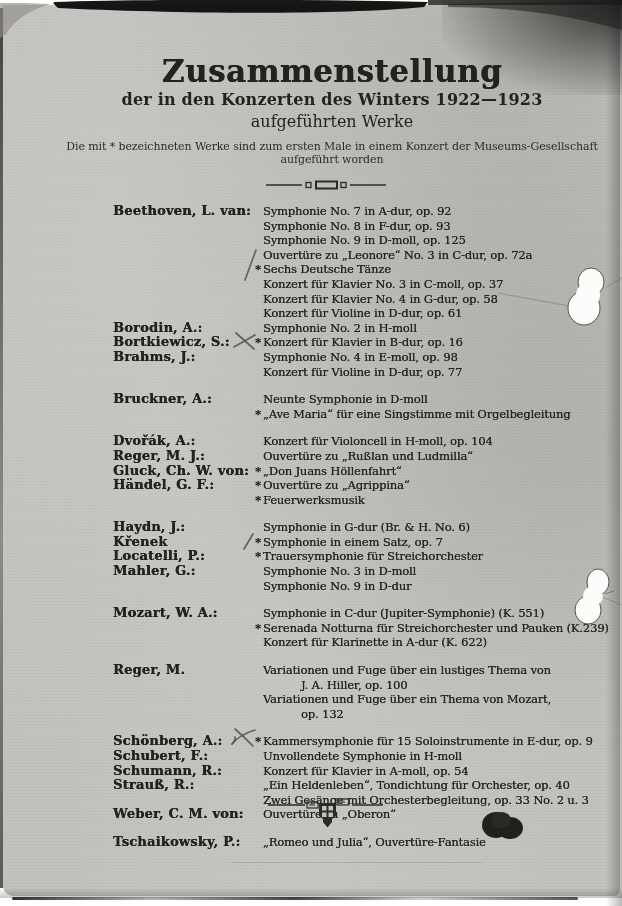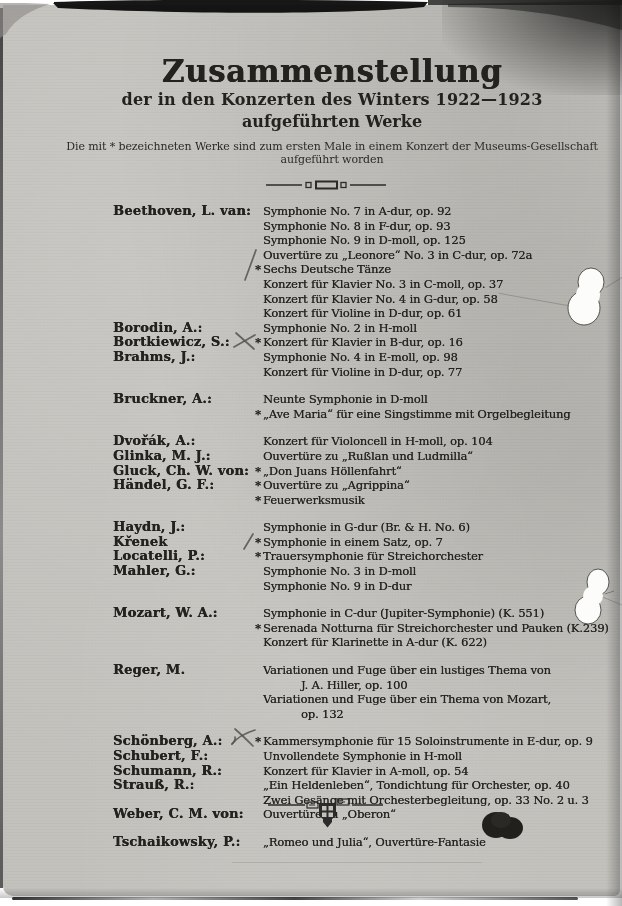--- a/index.html
+++ b/index.html
@@ -42,21 +42,21 @@
   #scanline-bottom{position:absolute;left:12px;right:44px;top:897px;height:3px;z-index:2;
     background:linear-gradient(90deg, rgba(15,15,15,.85), rgba(80,80,78,.45) 25%, rgba(20,20,20,.8) 50%, rgba(120,120,116,.35) 72%, rgba(25,25,25,.75));
     border-radius:2px;}
   .crease{position:absolute;z-index:3;background:rgba(70,68,62,.28);height:1px;border-radius:1px;pointer-events:none;}
 
   
   #header{position:absolute;left:2px;right:0;top:54px;z-index:5;text-align:center;padding-left:40px;}
   #title{font-size:31px;font-weight:bold;letter-spacing:.5px;line-height:1.15;
     text-shadow:.4px 0 0 var(--ink);}
   #subtitle1{font-size:16px;font-weight:bold;letter-spacing:.2px;}
-  #subtitle2{font-size:16px;font-weight:bold;margin-top:3px;}
+  #subtitle2{font-size:16px;font-weight:normal;margin-top:3px;}
   #note{font-size:11px;font-weight:normal;letter-spacing:-.1px;margin-top:9px;color:#2c2a27;}
 
   
   .ornament{position:absolute;z-index:5;}
 
   
   #list{position:absolute;left:113px;right:0;top:204px;z-index:5;}
   .entry-row{display:flex;align-items:flex-start;}
   .entry-row.gap-before{margin-top:13px;}
   .composer{flex:0 0 150px;width:150px;font-weight:bold;font-size:13px;line-height:14.6px;
@@ -161,21 +161,21 @@
         <div class="work-line"><span class="star">*</span><span>„Ave Maria“ für eine Singstimme mit Orgelbegleitung</span></div>
       </div>
     </div>
     <div class="entry-row gap-before">
       <div class="composer">Dvořák, A.:</div>
       <div class="works">
         <div class="work-line"><span>Konzert für Violoncell in H-moll, op. 104</span></div>
       </div>
     </div>
     <div class="entry-row">
-      <div class="composer">Glinka, M. J.:</div>
+      <div class="composer">Reger, M. J.:</div>
       <div class="works">
         <div class="work-line"><span>Ouvertüre zu „Rußlan und Ludmilla“</span></div>
       </div>
     </div>
     <div class="entry-row">
       <div class="composer">Gluck, Ch. W. von:</div>
       <div class="works">
         <div class="work-line"><span class="star">*</span><span>„Don Juans Höllenfahrt“</span></div>
       </div>
     </div>

